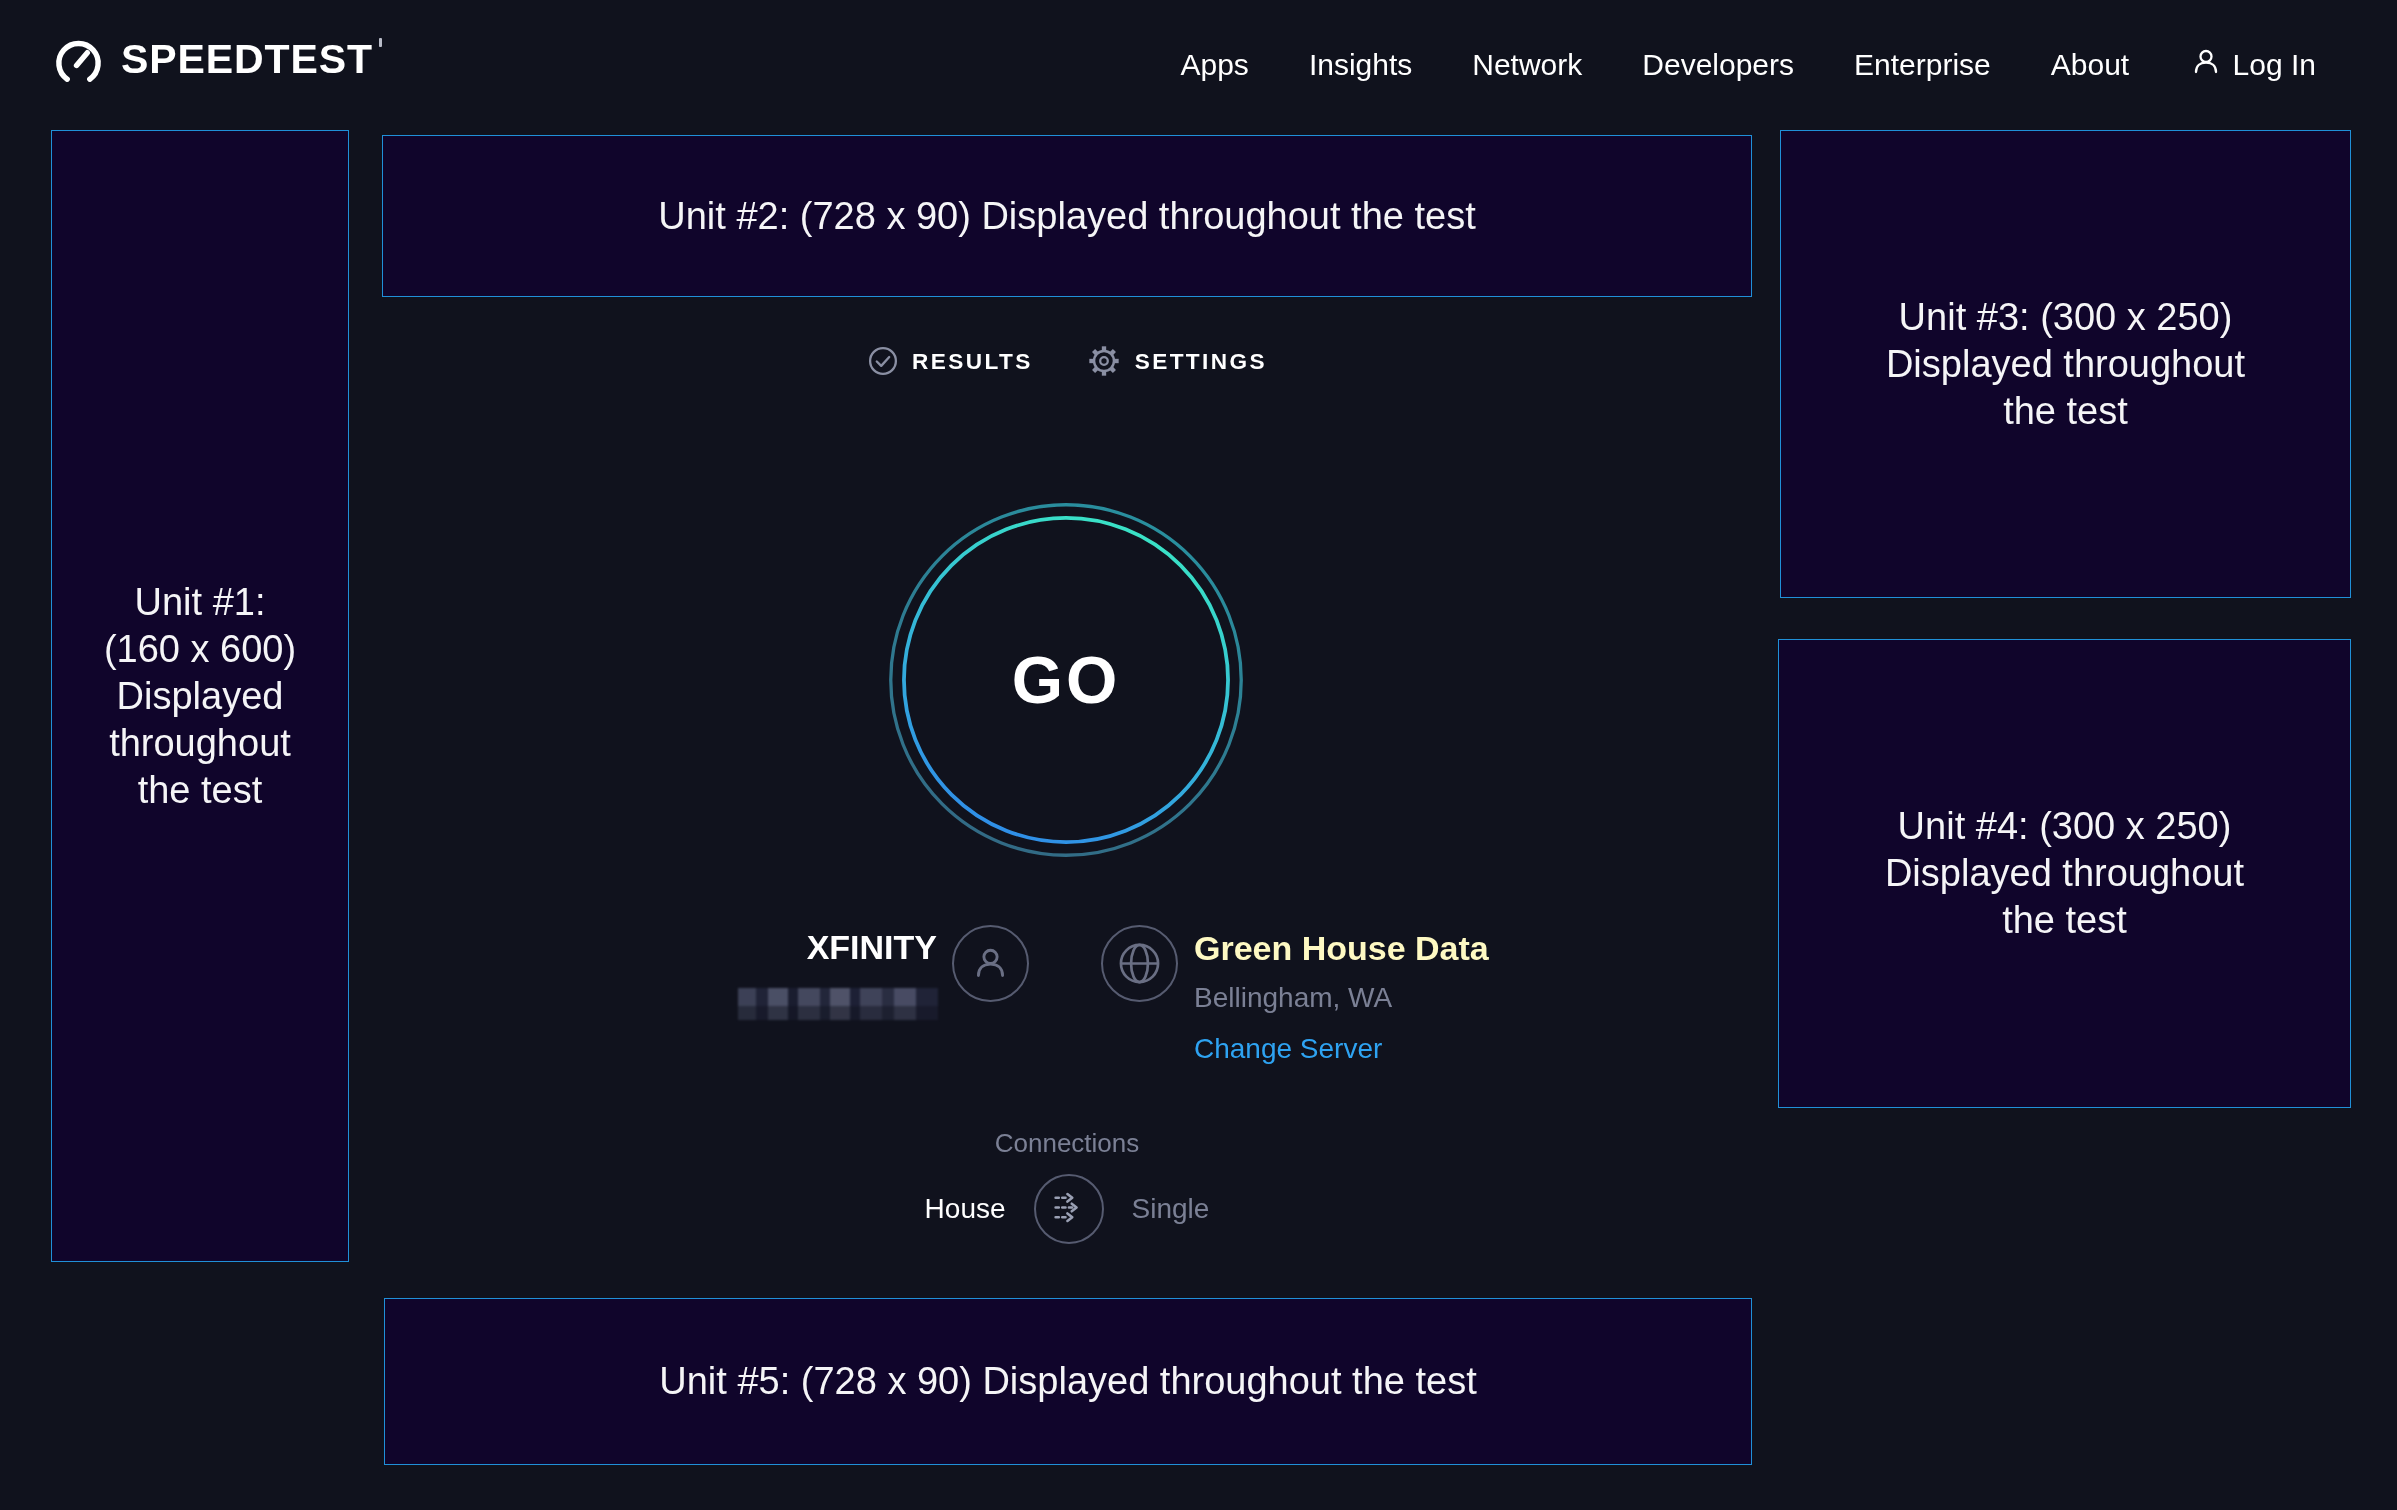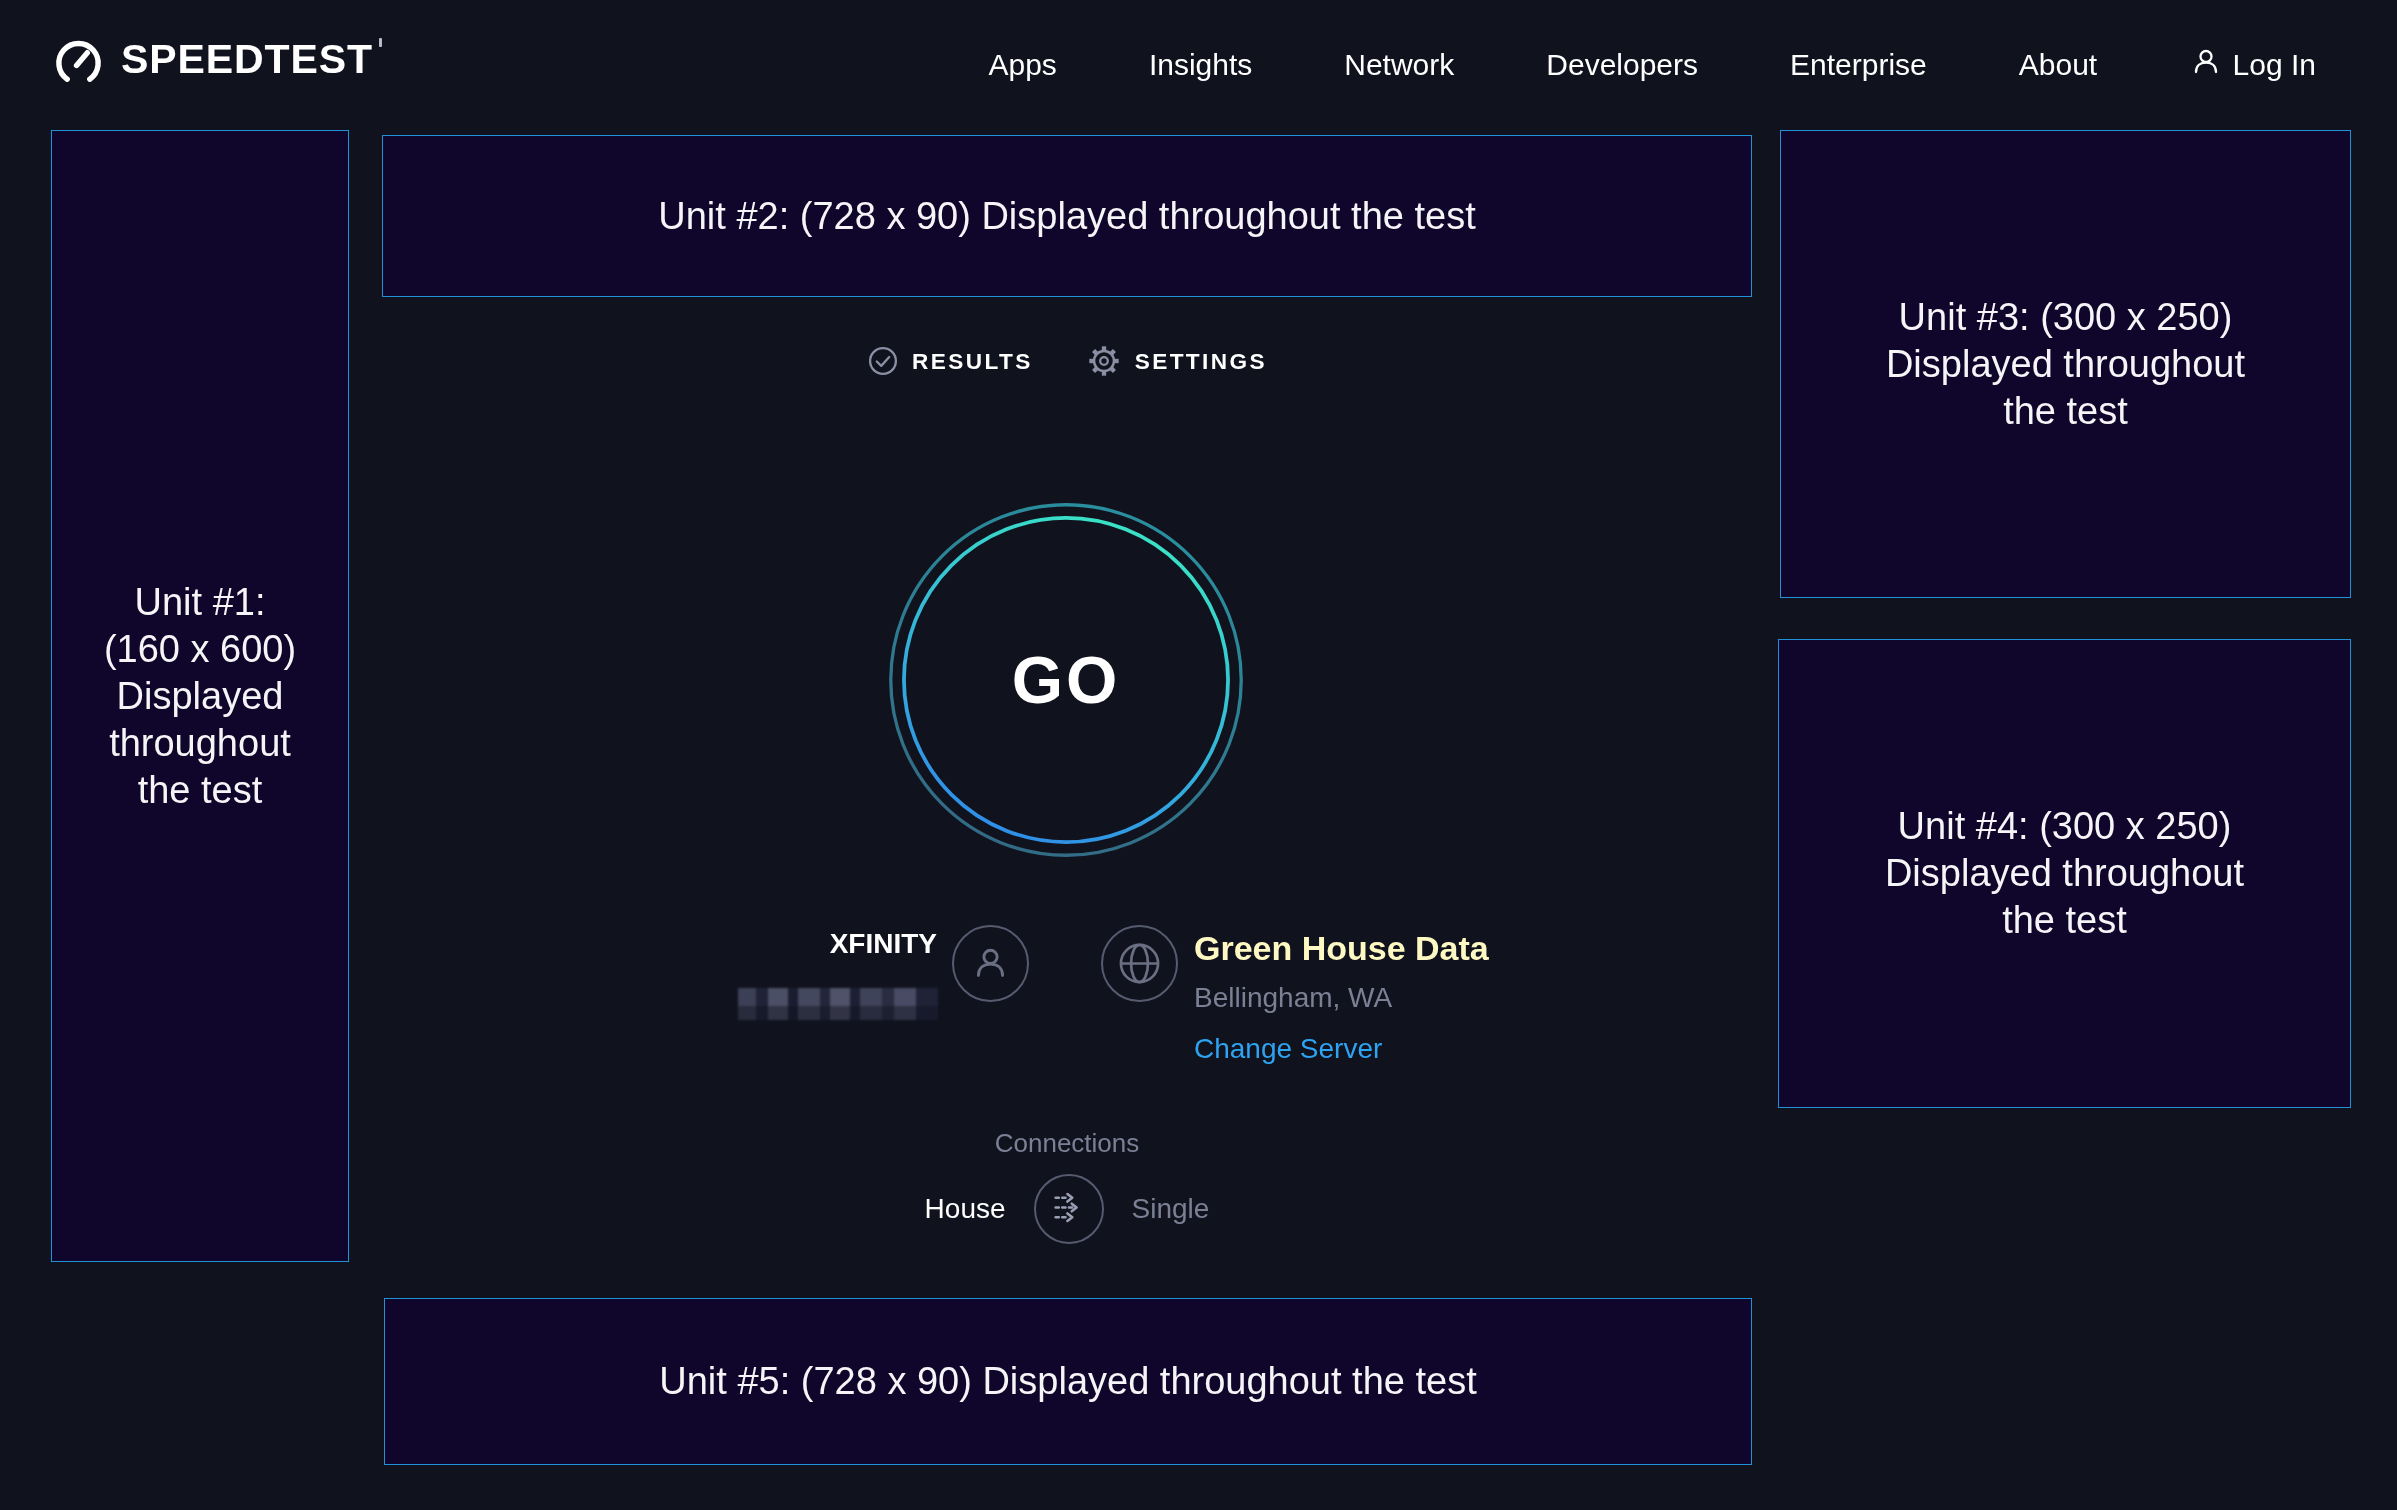--- a/index.html
+++ b/index.html
@@ -7,21 +7,21 @@
     position:relative;width:2397px;height:1510px;background:#10121d;
     font-family:"Liberation Sans",sans-serif;color:#fff;overflow:hidden;
   }
   
   .topnav{position:absolute;left:0;top:0;width:2397px;height:130px;
     display:flex;align-items:center;justify-content:space-between;
     padding:0 81px 0 51px;box-sizing:border-box;}
   .logo{display:flex;gap:15px;cursor:pointer;}
   .logo-text{font-size:41px;font-weight:700;letter-spacing:0.9px;color:#fff;position:relative;}
   .tm{position:absolute;right:-9.4px;top:1.9px;width:2.8px;height:9.4px;background:#b9bcc8;border-radius:0.9px;}
-  .navlinks{display:flex;align-items:center;gap:92px;}
+  .navlinks{display:flex;align-items:center;gap:60px;}
   .navlinks .navitem{font-size:30px;font-weight:500;color:#fff;cursor:pointer;white-space:nowrap;}
   .login{display:flex;align-items:center;gap:9.4px;cursor:pointer;font-size:30px;font-weight:500;}
   
   .ad{position:absolute;background:#10052b;border:1.9px solid #2090d8;
     display:flex;align-items:center;justify-content:center;text-align:center;
     box-sizing:border-box;cursor:pointer;}
   .ad span{font-size:38px;line-height:47px;color:#f5f5f7;white-space:pre-line;}
   .ad1{left:51px;top:130px;width:298px;height:1132px;}
   .ad2{left:382px;top:135px;width:1370px;height:162px;}
   .ad3{left:1780px;top:130px;width:571px;height:468px;}
@@ -33,21 +33,21 @@
   .tab{display:flex;align-items:center;gap:13px;cursor:pointer;}
   .tab .tlabel{font-size:22.6px;font-weight:700;letter-spacing:2.4px;color:#fff;}
   
   .gowrap{position:absolute;left:887px;top:501px;width:358px;height:358px;cursor:pointer;}
   .gowrap svg{position:absolute;left:0;top:0;}
   .golabel{position:absolute;left:0;top:0;width:358px;height:358px;
     display:flex;align-items:center;justify-content:center;
     font-size:66px;font-weight:700;letter-spacing:2.8px;color:#fff;}
   
   .ispname{position:absolute;left:659px;top:928px;width:278px;text-align:right;
-    font-size:28px;font-weight:600;color:#fff;}
+    font-size:34px;font-weight:600;color:#fff;}
   .ipredact{position:absolute;left:738px;top:988px;width:200px;height:32px;
     filter:blur(1.1px);opacity:.85;
     background:
       linear-gradient(90deg,#444960 0 9%,#23263c 9% 15%,#555a72 15% 25%,#1c1f33 25% 30%,#4e526a 30% 41%,#262a40 41% 46%,#5a5e76 46% 56%,#20233a 56% 61%,#484c64 61% 72%,#2e3248 72% 78%,#525670 78% 89%,#23263c 89% 100%);
     background-size:100% 100%;}
   .ipredact:after{content:"";position:absolute;left:0;bottom:0;width:100%;height:45%;
     background:rgba(16,18,29,.45);}
   .iconcircle{position:absolute;width:77px;height:77px;border:2.8px solid #565b70;
     border-radius:50%;box-sizing:border-box;display:flex;align-items:center;justify-content:center;}
   .pcircle{left:952px;top:925px;}

